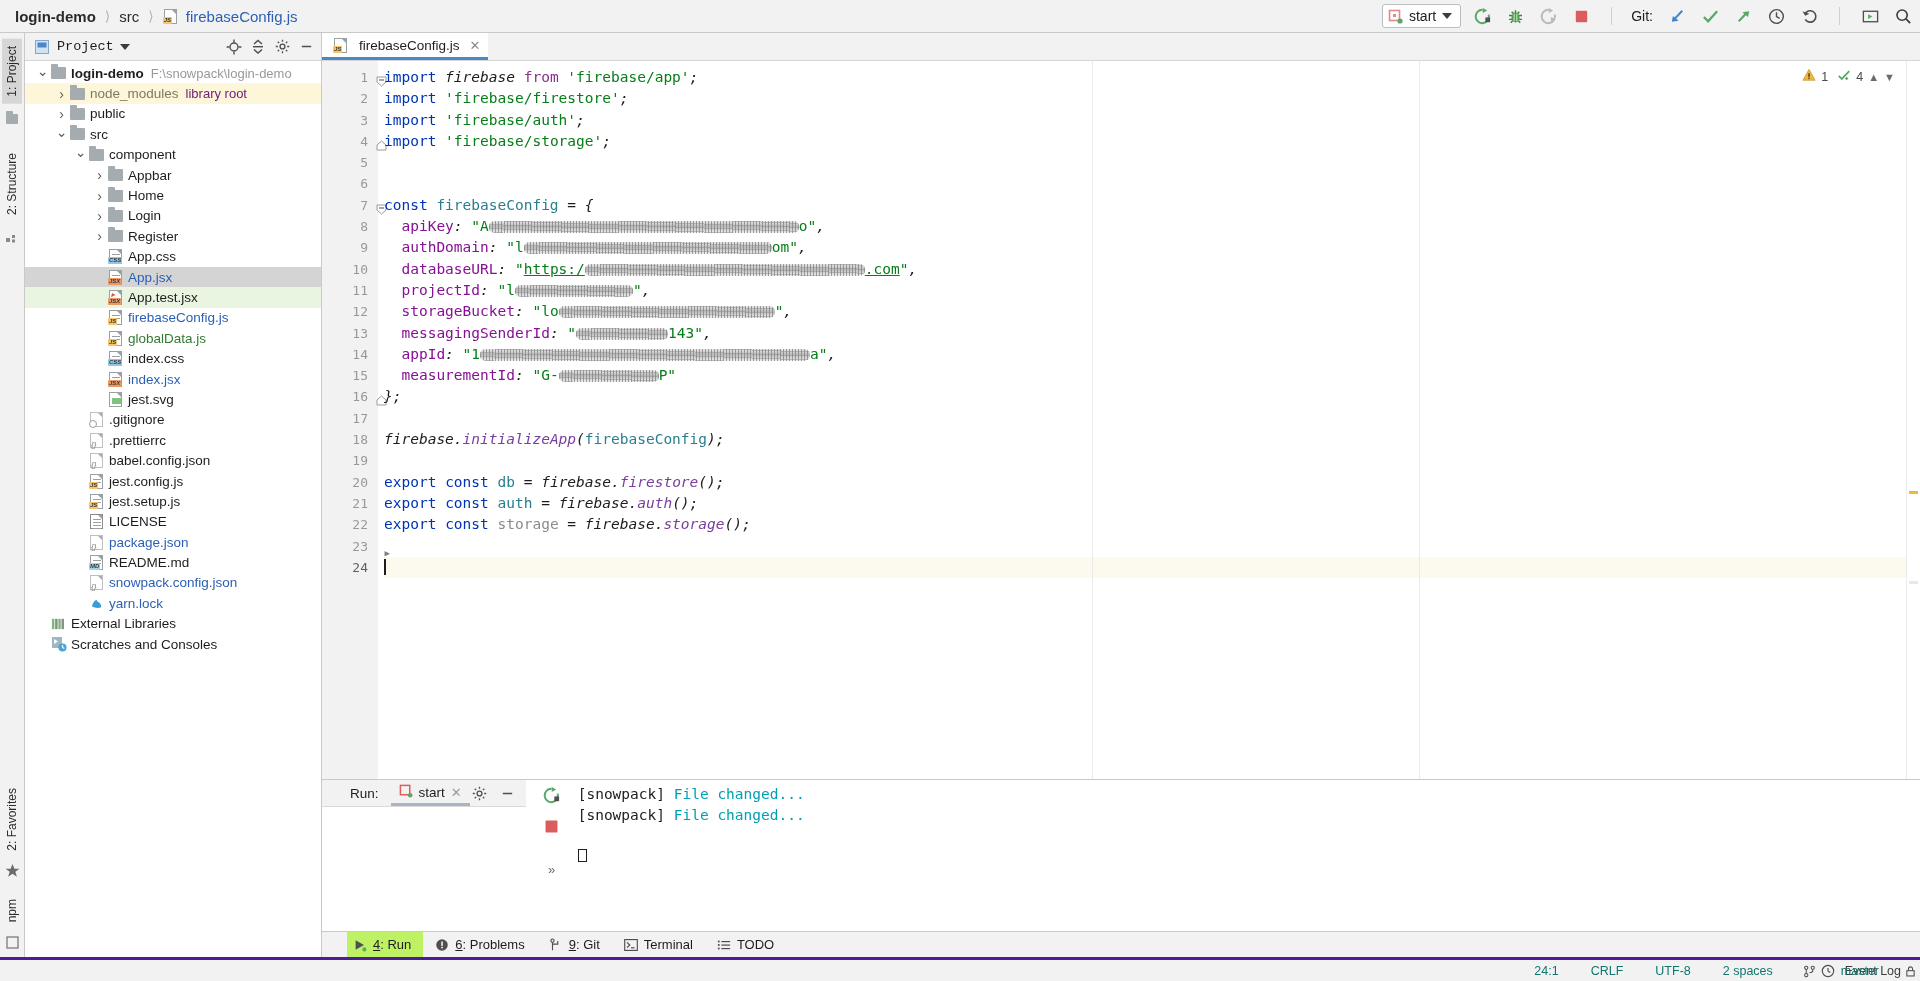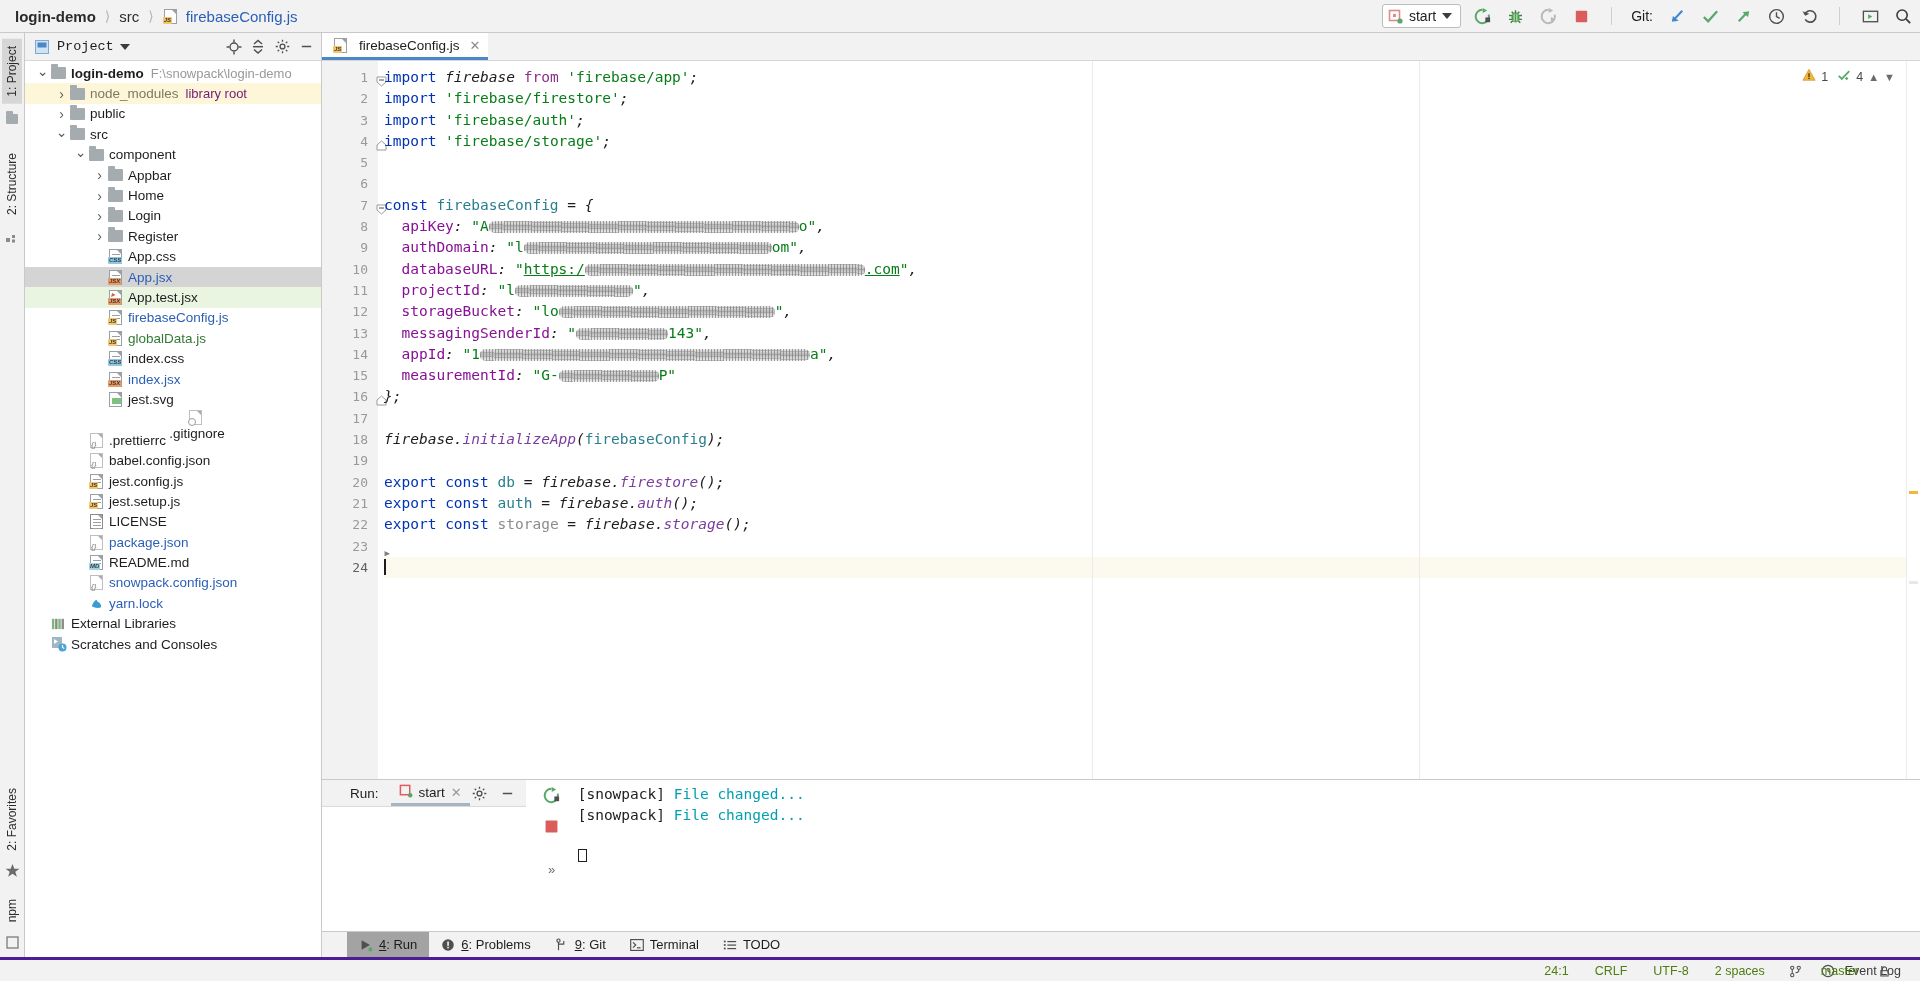--- a/index.html
+++ b/index.html
@@ -174,21 +174,21 @@
   .rp-body { flex:1; display:flex; min-height:0;}
   .rp-rail { width:52px;min-width:52px; background:#fff; display:flex;flex-direction:column;align-items:center; padding-top:6px; gap:10px;}
   .rp-console { flex:1; font-family:"DejaVu Sans Mono", monospace; font-size:14.5px; line-height:21.3px; padding-top:4px; background:#fff;}
   .cons-tag { color:#1d1d1d; }
   .cons-msg { color:#00a0b0; }
   .cons-box { display:inline-block; width:9px;height:13px;border:1.5px solid #1d1d1d; vertical-align:-2px;}
 
   
   .bottombar { height:26px;min-height:26px; background:#f2f2f2; border-top:1px solid #c9c9c9; display:flex;align-items:center; padding-left:25px;}
   .bb-item { display:flex;align-items:center;gap:6px; height:26px; padding: 0 12px; font-size:13px;}
-  .bb-item.active { background:#a3a3a3; }
+  .bb-item.active { background:#bef264;padding-left:6px; }
   .bb-item u { text-decoration: underline; }
 
   
   .statusbar { height:24px;min-height:24px; background:#f2f2f2; border-top:3px solid #4c1d95; display:flex;align-items:center; padding:0 10px 0 25px; font-size:12.5px; color:#3c3c3c;}
   .sb-spacer{flex:1;}
   .sb-item{ padding: 0 9px; }
   .sb-ic{width:16px;height:16px;display:flex;align-items:center;justify-content:center;}
 </style>
 </head>
 <body>
@@ -525,21 +525,21 @@
           </div>
           <div class="trow" style="padding-left: 67px;">
             <span class="arrow empty"></span>
             <span class="ficon">
               <span class="fdoc" style="border-color:#9aa0a3;">
                 <i style="position:absolute;left:2px;bottom:2px;width:9px;height:6px;background:#7fc17f;"></i>
               </span>
             </span>
             <span class="tlabel">jest.svg</span>
           </div>
-          <div class="trow" style="padding-left: 48px; flex-direction: column;">
+          <div class="trow" style="padding-left: 48px;">
             <span class="arrow empty"></span>
             <span class="ficon">
               <span class="fdoc" style="border-color:#b4b4b4;opacity:.85;">
                 <i style="position:absolute;bottom:-2px;left:-2px;width:8px;height:8px;border:1.2px solid #8b8b8b;border-radius:50%;background:#fff;"></i>
               </span>
             </span>
             <span class="tlabel">.gitignore</span>
           </div>
           <div class="trow" style="padding-left: 48px;">
             <span class="arrow empty"></span>
@@ -858,21 +858,21 @@
     <span class="sb-ic">
       <svg width="14" height="14" viewBox="0 0 16 16">
           <circle cx="8" cy="8" r="6.5" fill="none" stroke="#4f4f4f" stroke-width="1.3"></circle>
           <path d="M8 4.5 V8 L10.6 9.6" stroke="#4f4f4f" stroke-width="1.3" fill="none"></path>
         </svg>
     </span>
     <span class="sb-item">Event Log</span>
   </div>
 </div>
 
-<div style="position:absolute;right:28px;bottom:2px;display:flex;align-items:center;gap:8px;font-size:12.5px;color:#4d7c0f;font-family:'Liberation Sans',sans-serif;">
+<div style="position:absolute;right:2px;bottom:2px;display:flex;align-items:center;gap:14px;font-size:12.5px;color:#0f766e;font-family:'Liberation Sans',sans-serif;">
   <span class="sb-item">24:1</span>
   <span class="sb-item">CRLF</span>
   <span class="sb-item">UTF-8</span>
   <span class="sb-item">2 spaces</span>
   <span class="sb-ic" style="margin-left:6px;">
     <svg width="13" height="13" viewBox="0 0 16 16">
         <circle cx="4" cy="3.5" r="2" fill="none" stroke="#4f4f4f" stroke-width="1.3"></circle>
         <circle cx="4" cy="12.5" r="2" fill="none" stroke="#4f4f4f" stroke-width="1.3"></circle>
         <circle cx="12" cy="3.5" r="2" fill="none" stroke="#4f4f4f" stroke-width="1.3"></circle>
         <path d="M4 5.5 V10.5 M12 5.5 V7 Q12 9 8 9.5" stroke="#4f4f4f" stroke-width="1.3" fill="none"></path>

